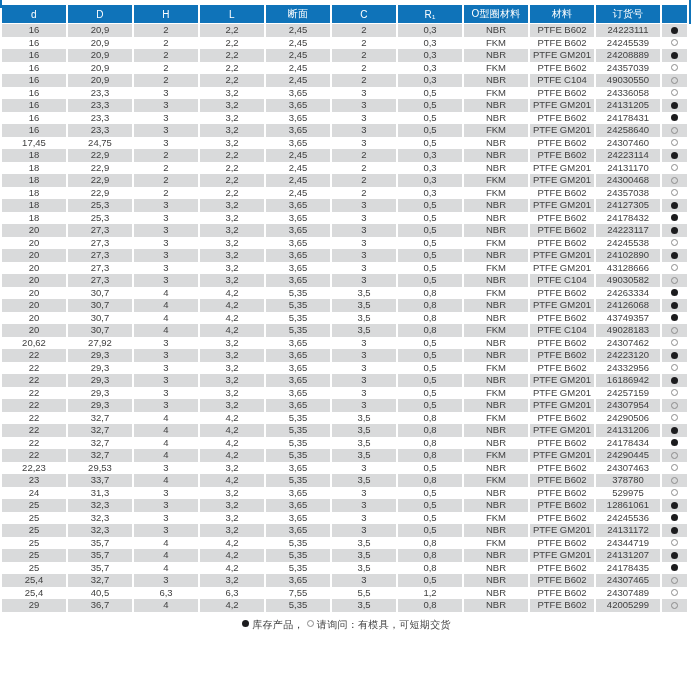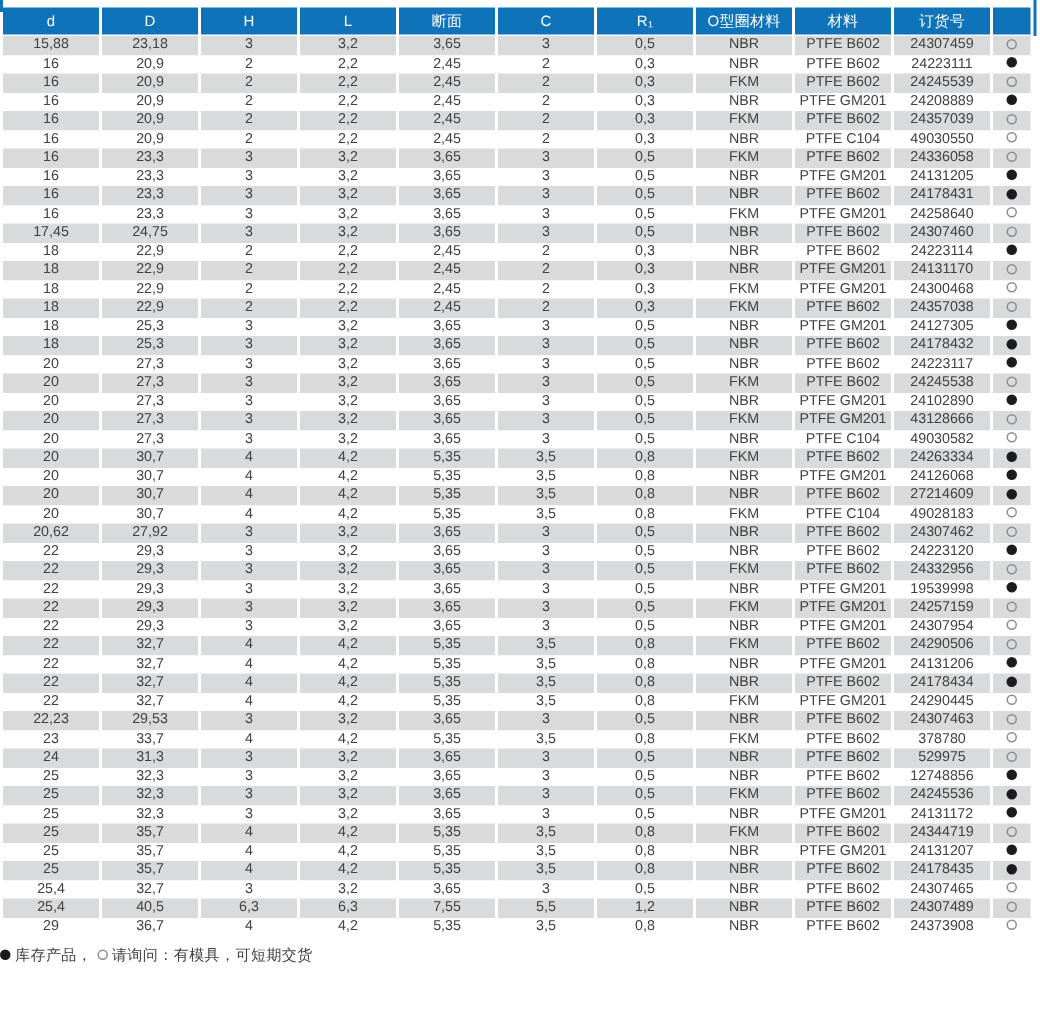--- a/index.html
+++ b/index.html
@@ -59,21 +59,21 @@
     width: 7px; height: 7px;
     border-radius: 50%;
     vertical-align: middle;
     box-sizing: border-box;
   }
   .dot.filled { background: #1c1c1e; }
   .dot.open   { background: transparent; border: 1.2px solid #8c8c8c; }
 
   .legend {
     margin-top: 6px;
-    text-align: left;
+    text-align: center;
     font-size: 10px;
     color: #3f3f3f;
     letter-spacing: 0.3px;
   }
   .legend .dot { margin: 0 3px 2px 0; }
 </style>
 </head>
 <body>
 
 <div class="frame-tick left"></div>
@@ -105,33 +105,20 @@
           <th>C</th>
           <th>R₁</th>
           <th>O型圈材料</th>
           <th>材料</th>
           <th>订货号</th>
           <th></th>
         </tr>
     </thead>
     <tbody>
         <tr>
-          <td>15,88</td>
-          <td>23,18</td>
-          <td>3</td>
-          <td>3,2</td>
-          <td>3,65</td>
-          <td>3</td>
-          <td>0,5</td>
-          <td>NBR</td>
-          <td>PTFE B602</td>
-          <td>24307459</td>
-          <td><span class="dot open"></span></td>
-        </tr>
-        <tr>
           <td>16</td>
           <td>20,9</td>
           <td>2</td>
           <td>2,2</td>
           <td>2,45</td>
           <td>2</td>
           <td>0,3</td>
           <td>NBR</td>
           <td>PTFE B602</td>
           <td>24223111</td>
@@ -426,21 +413,21 @@
         <tr>
           <td>20</td>
           <td>30,7</td>
           <td>4</td>
           <td>4,2</td>
           <td>5,35</td>
           <td>3,5</td>
           <td>0,8</td>
           <td>NBR</td>
           <td>PTFE B602</td>
-          <td>27214609</td>
+          <td>43749357</td>
           <td><span class="dot filled"></span></td>
         </tr>
         <tr>
           <td>20</td>
           <td>30,7</td>
           <td>4</td>
           <td>4,2</td>
           <td>5,35</td>
           <td>3,5</td>
           <td>0,8</td>
@@ -491,21 +478,21 @@
         <tr>
           <td>22</td>
           <td>29,3</td>
           <td>3</td>
           <td>3,2</td>
           <td>3,65</td>
           <td>3</td>
           <td>0,5</td>
           <td>NBR</td>
           <td>PTFE GM201</td>
-          <td>19539998</td>
+          <td>16186942</td>
           <td><span class="dot filled"></span></td>
         </tr>
         <tr>
           <td>22</td>
           <td>29,3</td>
           <td>3</td>
           <td>3,2</td>
           <td>3,65</td>
           <td>3</td>
           <td>0,5</td>
@@ -621,21 +608,21 @@
         <tr>
           <td>25</td>
           <td>32,3</td>
           <td>3</td>
           <td>3,2</td>
           <td>3,65</td>
           <td>3</td>
           <td>0,5</td>
           <td>NBR</td>
           <td>PTFE B602</td>
-          <td>12748856</td>
+          <td>12861061</td>
           <td><span class="dot filled"></span></td>
         </tr>
         <tr>
           <td>25</td>
           <td>32,3</td>
           <td>3</td>
           <td>3,2</td>
           <td>3,65</td>
           <td>3</td>
           <td>0,5</td>
@@ -725,21 +712,21 @@
         <tr>
           <td>29</td>
           <td>36,7</td>
           <td>4</td>
           <td>4,2</td>
           <td>5,35</td>
           <td>3,5</td>
           <td>0,8</td>
           <td>NBR</td>
           <td>PTFE B602</td>
-          <td>24373908</td>
+          <td>42005299</td>
           <td><span class="dot open"></span></td>
         </tr>
       </tbody>
   </table>
 
   <div class="legend">
     <span class="dot filled"></span><span>库存产品，</span>
     <span class="dot open"></span><span>请询问：有模具，可短期交货</span>
   </div>
 

